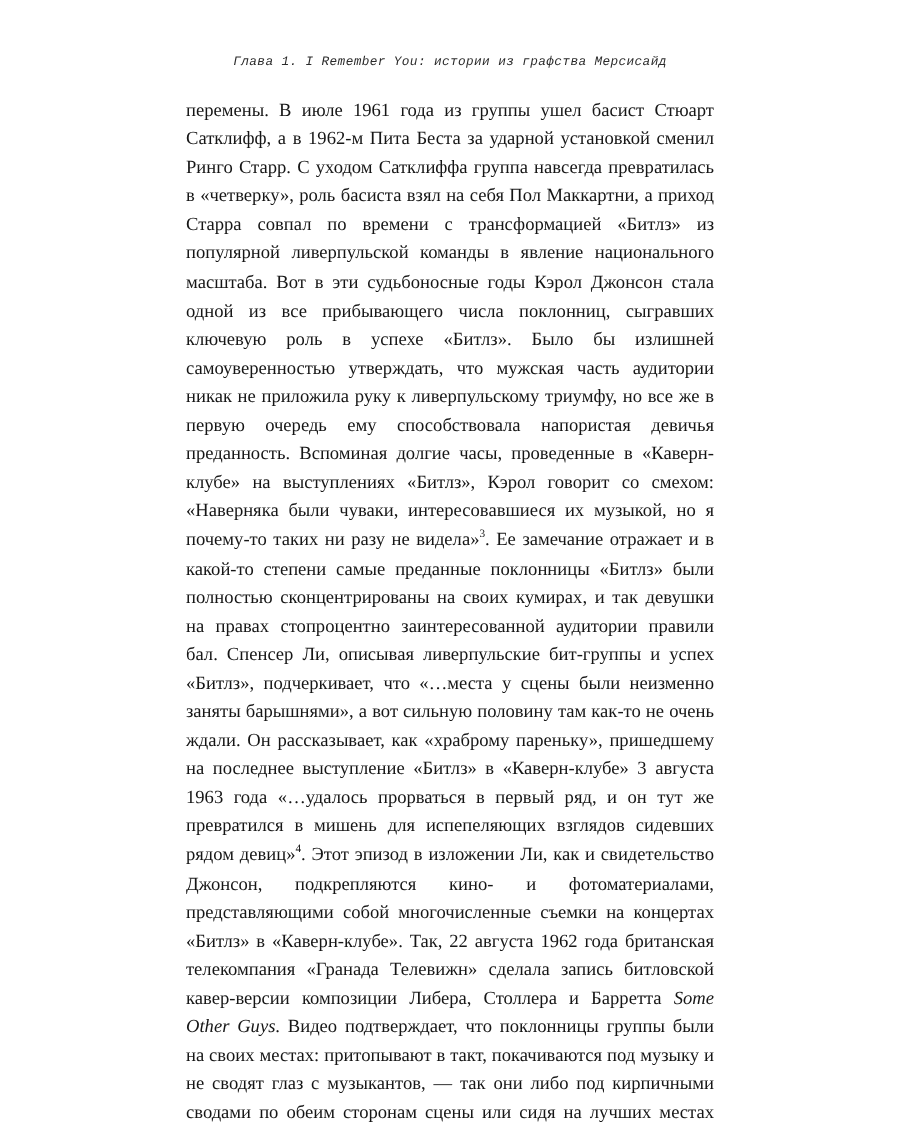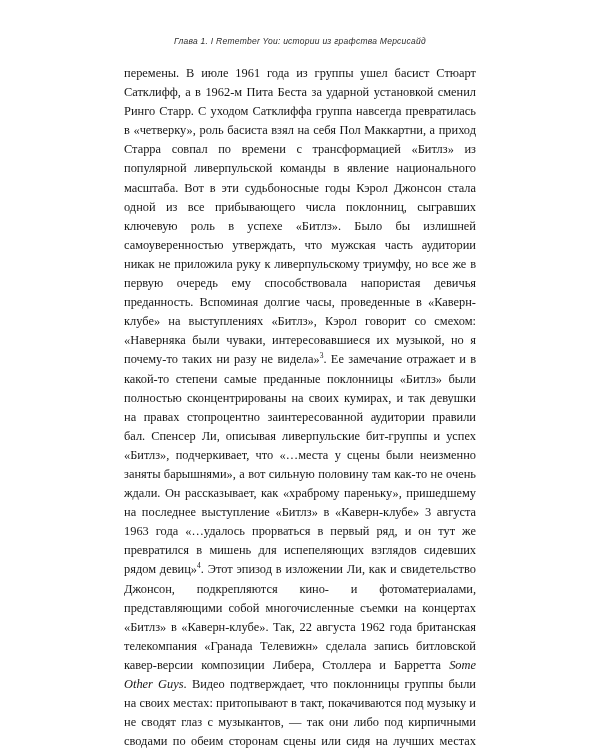--- a/index.html
+++ b/index.html
@@ -16,21 +16,21 @@
     font-family: "Liberation Serif", serif;
     color: #1a1a1a;
     overflow: hidden;
   }
   .running-head {
     position: absolute;
     top: 36px;
     left: 0;
     right: 0;
     text-align: center;
-    font-family: Liberation Sans, sans-serif;
+    font-family: Liberation Mono, monospace;
     font-style: italic;
     font-size: 8.5px;
     letter-spacing: 0.25px;
     color: #2b2b2b;
   }
   .body-block {
     position: absolute;
     top: 64px;
     left: 124px;
     width: 352px;

